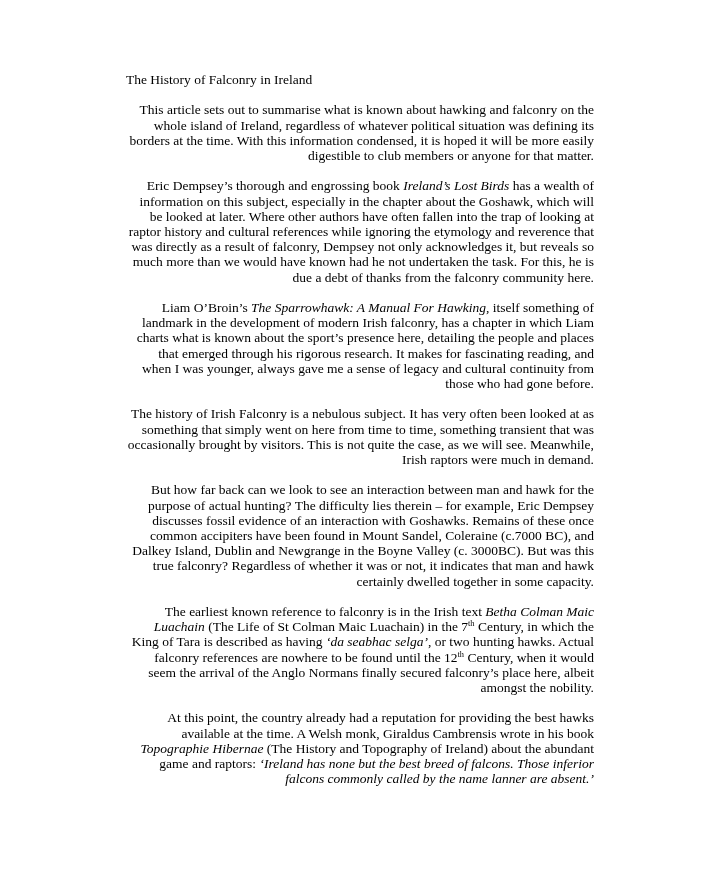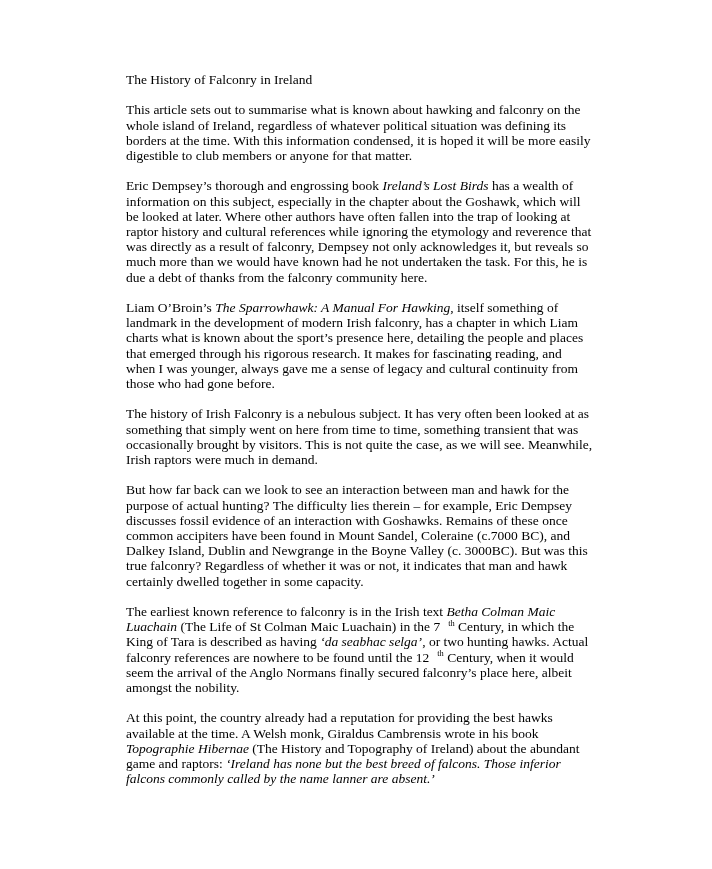--- a/index.html
+++ b/index.html
@@ -20,29 +20,28 @@
     color: #000000;
     overflow: hidden;
   }
   .doc-title {
     margin: 0 0 15.2px 0;
     font-weight: normal;
     font-size: 13.5px;
   }
   .para {
     margin: 0 0 15.2px 0;
-    text-align: left;
+    text-align: right;
   }
   .para i {
   }
   .para sup {
     font-size: 0.62em;
     line-height: 0;
     vertical-align: super;
-    margin-left: 8px;
   }
 </style>
 </head>
 <body>
 
 <div class="page">
   <p class="doc-title">The History of Falconry in Ireland</p>
 
   <p class="para"><span>This article sets out to summarise what is known about hawking and falconry on the whole island of Ireland, regardless of whatever political situation was defining its borders at the time. With this information condensed, it is hoped it will be more easily digestible to club members or anyone for that matter.</span></p>
 

